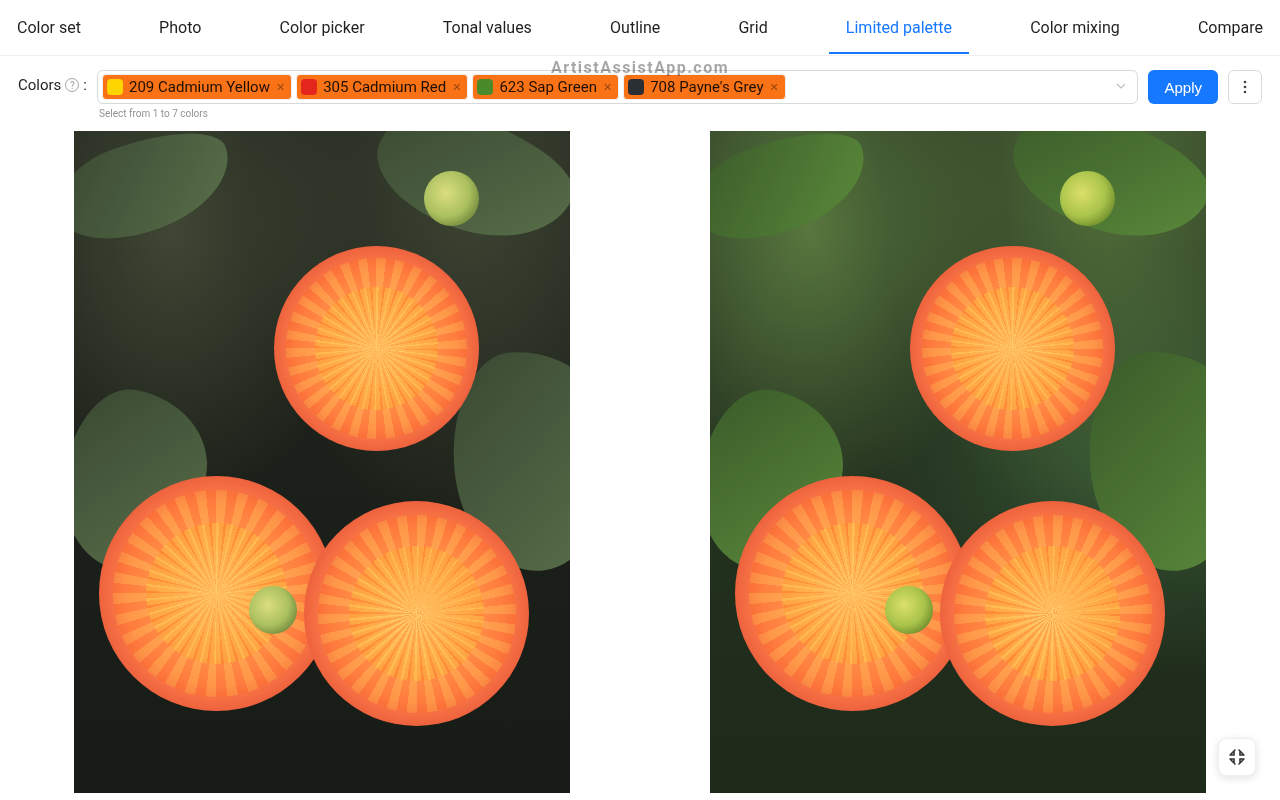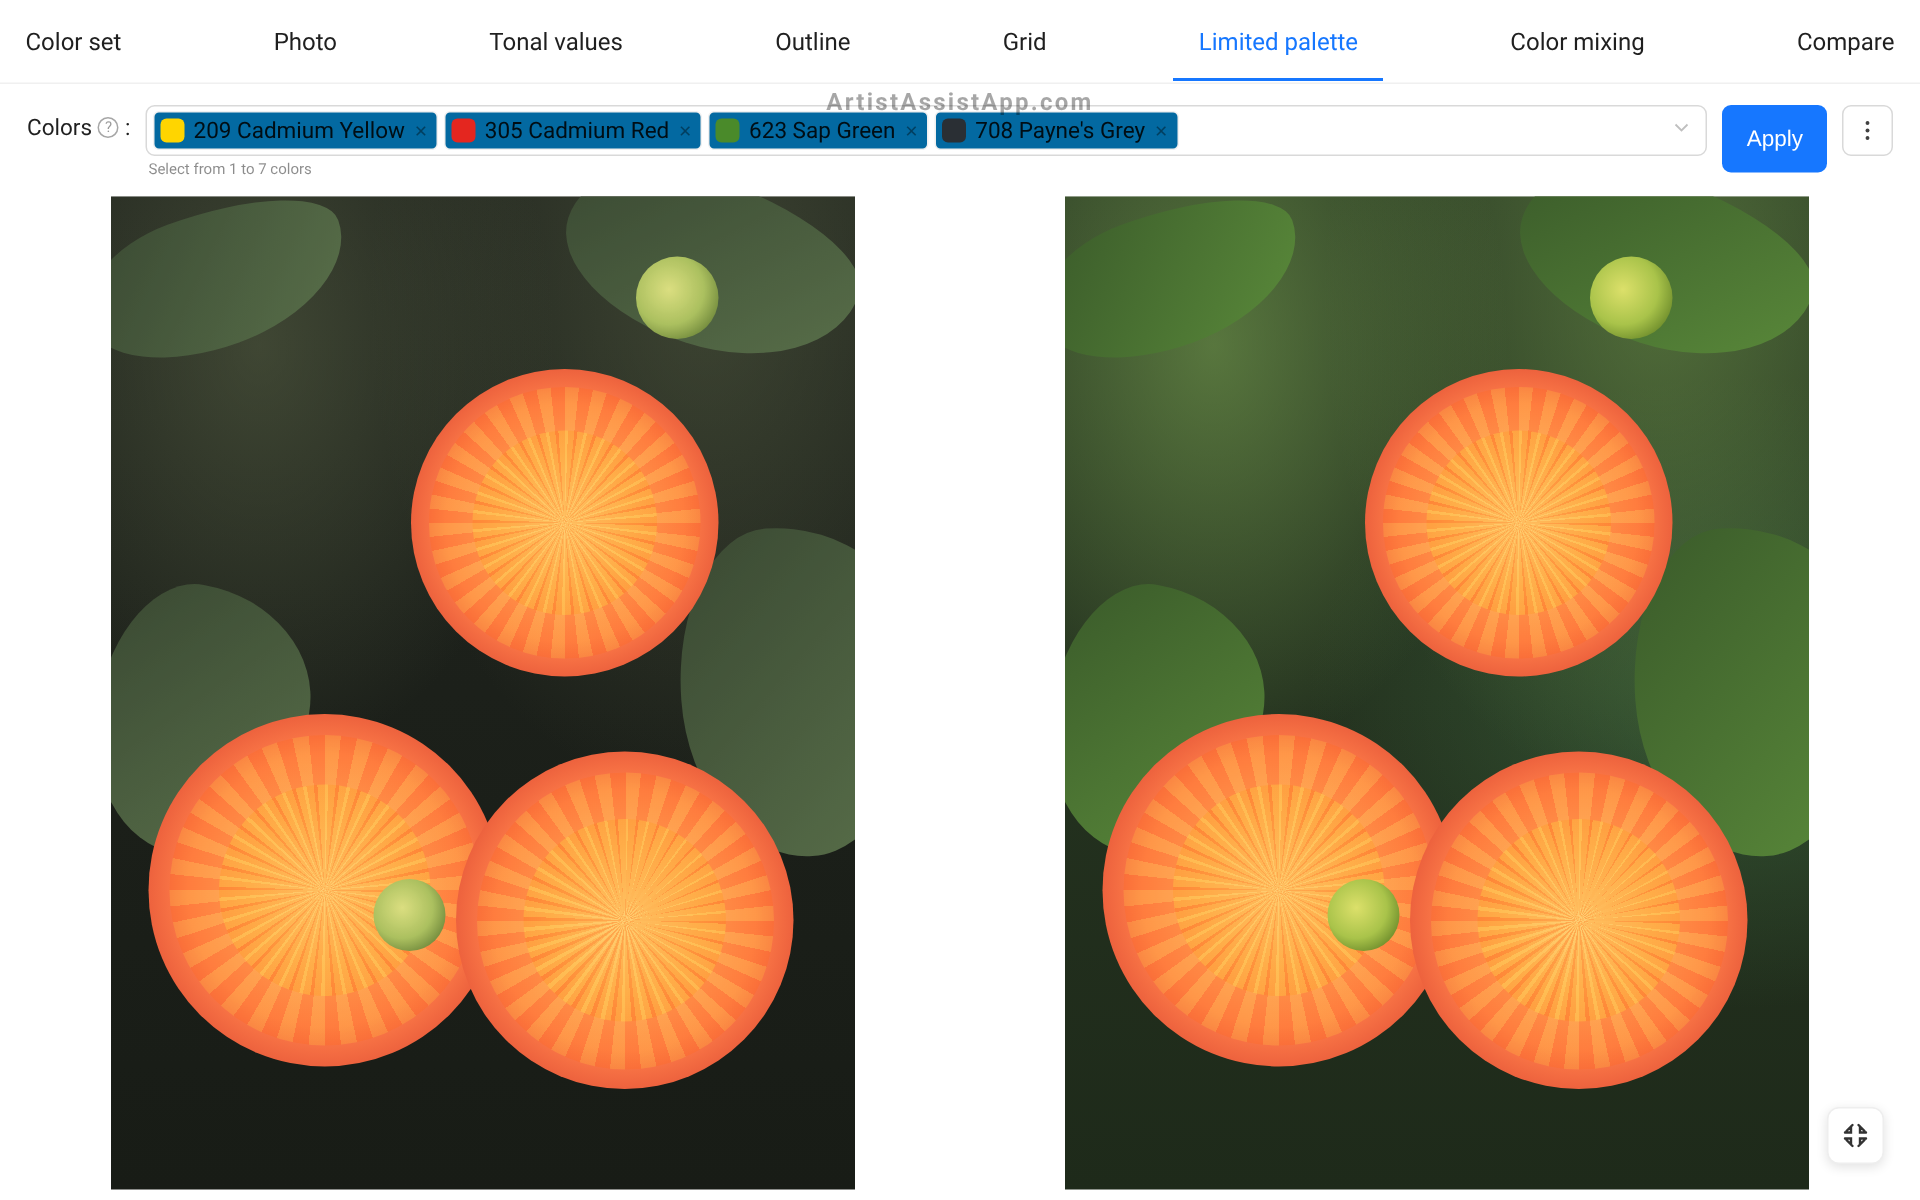--- a/index.html
+++ b/index.html
@@ -100,21 +100,21 @@
     position: absolute;
     right: 10px;
     top: 50%;
     transform: translateY(-50%);
     color: rgba(0,0,0,0.25);
   }
   .tag {
     display: inline-flex;
     align-items: center;
     gap: 6px;
-    background: #0369a1;
+    background: #f97316;
     border: 1px solid #f0f0f0;
     border-radius: 4px;
     padding: 2px 6px 2px 4px;
     height: 26px;
     font-size: 15px;
   }
   .swatch {
     width: 16px;
     height: 16px;
     border-radius: 4px;
@@ -129,21 +129,21 @@
     color: rgba(0,0,0,0.45);
     font-size: 10px;
     padding-left: 2px;
   }
   .apply-btn {
     background: #1677ff;
     color: #fff;
     border: none;
     border-radius: 6px;
     padding: 0 16px;
-    height: 45px;
+    height: 34px;
     font-size: 15px;
     cursor: pointer;
   }
   .more-btn {
     border: 1px solid #d9d9d9;
     background: #fff;
     border-radius: 6px;
     width: 34px;
     height: 34px;
     display: flex;
@@ -226,20 +226,21 @@
   }
   .bg-limited .leaf-blob { filter: saturate(0.55) brightness(0.85); }
   .bg-limited .bud       { filter: saturate(0.8);  }
 </style>
 </head>
 <body>
 
 <div class="tabs">
   <div class="tab">Color set</div>
   <div class="tab">Photo</div>
+  <div class="tab">Color picker</div>
   <div class="tab">Tonal values</div>
   <div class="tab">Outline</div>
   <div class="tab">Grid</div>
   <div class="tab active">Limited palette</div>
   <div class="tab">Color mixing</div>
   <div class="tab">Compare</div>
 
 </div>
 
 <div class="watermark">ArtistAssistApp.com</div>

